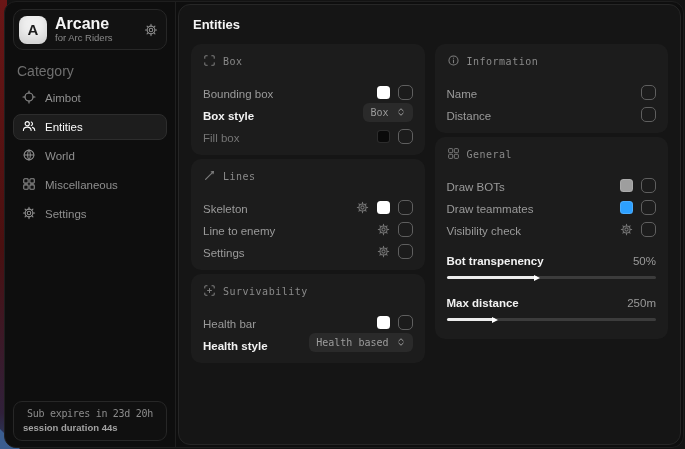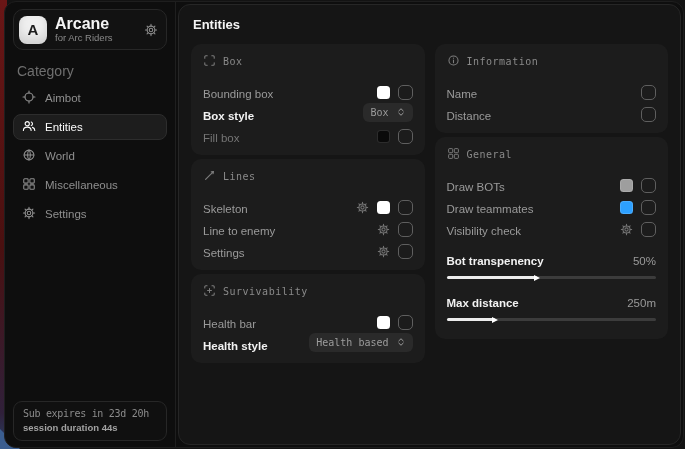--- a/index.html
+++ b/index.html
@@ -38,21 +38,21 @@
   .category { color:#6f6f6f; font-size:14px; margin:13px 4px 6px 4px; }
 
   .nav { display:flex; flex-direction:column; gap:3px; }
   .nav-item { display:flex; align-items:center; gap:9px; height:26px; padding:0 8px;
     border-radius:8px; border:1px solid transparent; color:#8f8f8f; font-size:11.5px; cursor:default; }
   .nav-item.selected { background:#1d1d1d; border-color:#2d2d2d; color:#fafafa; }
   .nav-item .ic { flex:0 0 auto; }
 
   .side-footer { margin-top:auto; border:1px solid #272727; border-radius:9px;
     padding:6px 9px 7px 9px; display:flex; flex-direction:column; gap:3px; background:#101010; }
-  .expiry { font-family:"DejaVu Sans Mono", monospace; font-size:10px; color:#8c8c8c; letter-spacing:-0.3px; }
+  .expiry { font-family:"DejaVu Sans Mono", monospace; font-size:10px; color:#8c8c8c; letter-spacing:-0.3px;text-align:center; }
   .session { font-size:9.5px; font-weight:bold; color:#a2a2a2; }
 
   
   .main { flex:1; margin:2px 2px 2px 2px; background:#151515;
     border:1px solid #262626; border-radius:12px; padding:10px 12px 12px 12px; overflow:hidden; }
   .main-title { color:#f5f5f5; font-size:13px; font-weight:bold; margin:2px 0 12px 2px; }
   .cols { display:flex; gap:10px; }
   .col { flex:1; display:flex; flex-direction:column; gap:4px; min-width:0; }
 
   .card { background:#1c1c1c; border-radius:10px; padding:10px 12px 11px 12px; }

